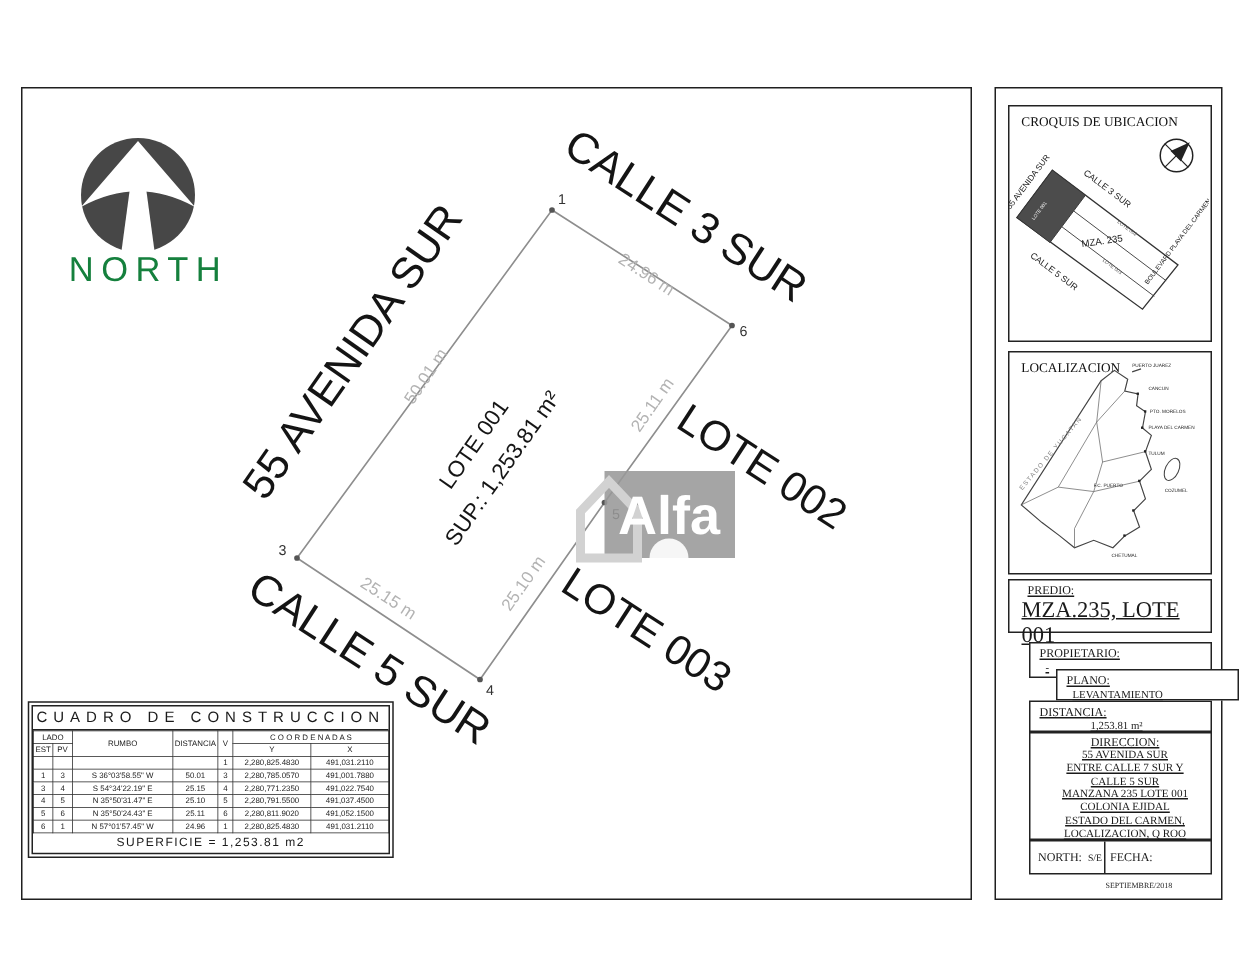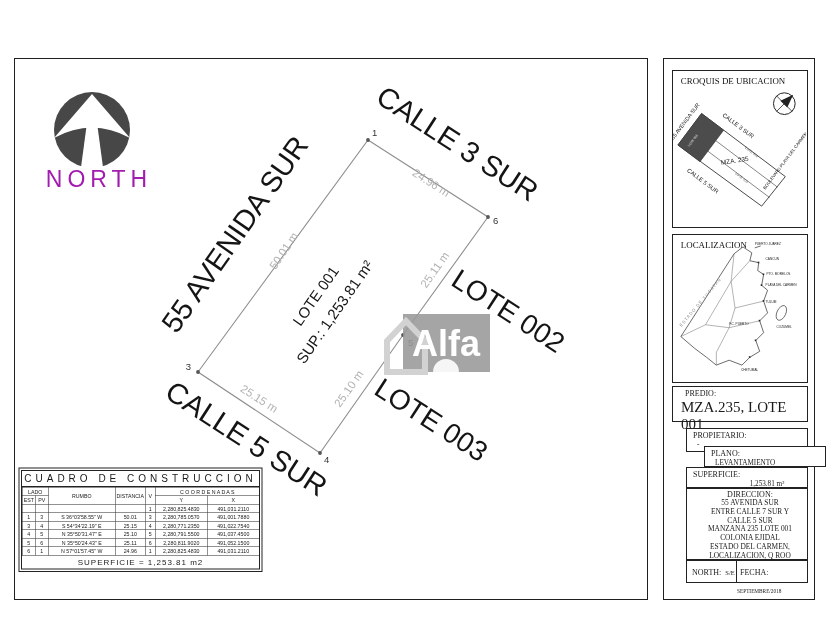--- a/index.html
+++ b/index.html
@@ -1,24 +1,24 @@
 <!DOCTYPE html>
 <html><head>
 <meta charset="utf-8">
 <style>
   html,body{margin:0;padding:0;background:#fff;}
   .page{position:relative;width:828px;height:640px;background:#fff;overflow:hidden;
         font-family:"Liberation Sans",sans-serif;color:#1a1a1a;}
   .abs{position:absolute;}
   .frame{position:absolute;border:1.6px solid #1f1f1f;background:transparent;}
   .sb-box{position:absolute;border:1.2px solid #222;background:#fff;
-          font-family:"Liberation Serif",serif;}
+          font-family:"Liberation Serif",serif;text-decoration:underline;}
   .sb-label{font-size:8px;padding:2px 0 0 6px;}
   .sb-value{font-size:7.2px;padding:1px 0 0 10px;}
-  .north-text{font-size:23px;letter-spacing:5px;color:#a21caf;
+  .north-text{font-size:23px;letter-spacing:5px;color:#15803d;
               font-family:"Liberation Sans",sans-serif;}
   
   .ct-wrap{position:absolute;left:21px;top:470px;transform:scale(.5);transform-origin:0 0;}
   .ctable{width:474px;border:2px solid #222;outline:2px solid #222;outline-offset:3px;
           background:#fff;}
   .ctable table{border-collapse:collapse;width:100%;table-layout:fixed;}
   .ctable td{border:1px solid #222;text-align:center;font-size:10.5px;padding:0;
              height:16px;overflow:hidden;white-space:nowrap;}
   .ct-title{font-size:20px;letter-spacing:8px;text-align:center;height:30px;
             line-height:30px;border-bottom:2px solid #222;}
@@ -231,22 +231,22 @@
     <div class="sb-label">PROPIETARIO:</div>
     <div class="sb-value">-</div>
   </div>
 
   <div class="sb-box" style="left:704px;top:446px;width:120px;height:19px;">
     <div class="sb-label">PLANO:</div>
     <div class="sb-value">LEVANTAMIENTO TOPOGRAFICO</div>
   </div>
 
   <div class="sb-box" style="left:686px;top:467px;width:120px;height:19px;">
-    <div class="sb-label">SUPERFICIE:</div>
-    <div class="sb-value" style="text-align:center;padding-left:40px;">1,253.81 m²</div>
+    <div class="sb-label">DISTANCIA:</div>
+    <div class="sb-value" style="text-align:left;padding-left:40px;">1,253.81 m²</div>
   </div>
 
   <div class="sb-box" style="left:686px;top:488px;width:120px;height:70px;text-align:center;">
     <div class="sb-label" style="padding-top:1px;">DIRECCION:</div>
     <div class="dir-line">55 AVENIDA SUR</div>
     <div class="dir-line">ENTRE CALLE 7 SUR Y</div>
     <div class="dir-line">CALLE 5 SUR</div>
     <div class="dir-line">MANZANA 235 LOTE 001</div>
     <div class="dir-line">COLONIA EJIDAL</div>
     <div class="dir-line">ESTADO DEL CARMEN,</div>

